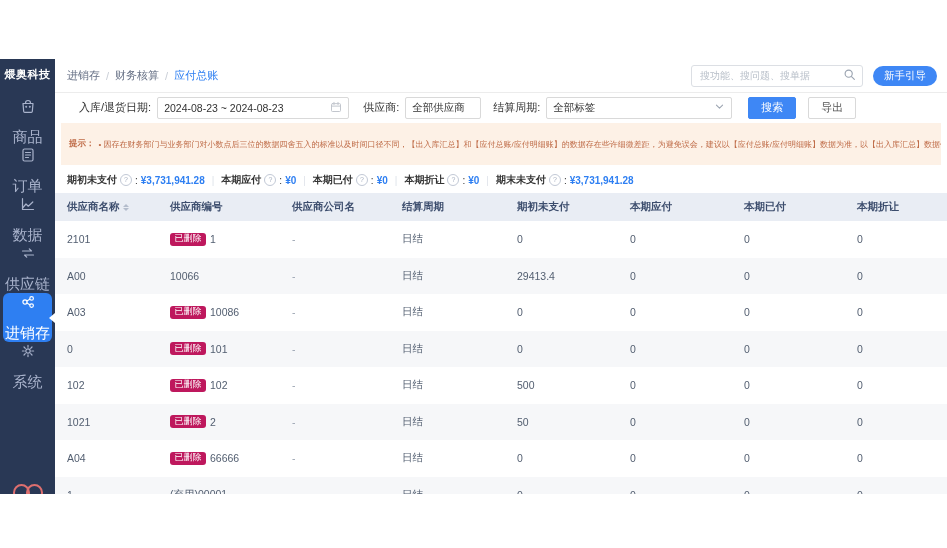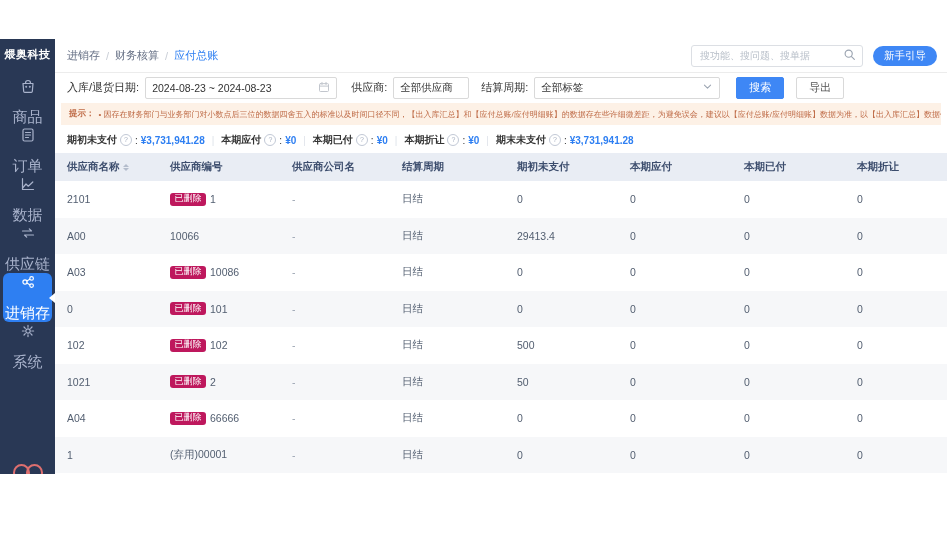--- a/index.html
+++ b/index.html
@@ -1,18 +1,18 @@
 <!DOCTYPE html>
 <html><head>
 <meta charset="utf-8">
 <style>
   html,body{margin:0;padding:0;background:#fff;}
   .canvas{position:relative;width:947px;height:548px;background:#fff;overflow:hidden;
           font-family:"Liberation Sans","DejaVu Sans",sans-serif;color:#333;}
-  .app{position:absolute;left:0;top:39px;width:947px;height:435px;display:flex;overflow:hidden;background:#fff;}
+  .app{position:absolute;left:0;top:59px;width:947px;height:435px;display:flex;overflow:hidden;background:#fff;}
 
   
   .sidebar{width:55px;flex-shrink:0;background:#293855;position:relative;overflow:hidden;}
   .logo{height:30px;display:flex;align-items:center;justify-content:center;color:#fff;
         font-size:11px;font-weight:bold;letter-spacing:.5px;white-space:nowrap;}
   .side-items{display:flex;flex-direction:column;margin-top:8px;}
   .side-item{position:relative;height:49px;display:flex;flex-direction:column;align-items:center;
              justify-content:center;gap:13px;color:#a9b3cc;font-size:15px;cursor:pointer;margin:0 3px;border-radius:6px;}
   .side-item svg{display:block;}
   .side-item.active{background:#2e7ff2;color:#fff;}
@@ -32,34 +32,34 @@
   .crumbs .current{color:#2e7ff2;}
   .top-right{display:flex;align-items:center;gap:10px;}
   .searchbox{width:158px;height:20px;border:1px solid #dcdfe4;border-radius:3px;display:flex;
              align-items:center;padding:0 6px;gap:15px;}
   .searchbox input{flex:1;border:none;outline:none;font-size:10px;color:#333;min-width:0;
              font-family:inherit;background:transparent;}
   .searchbox input::placeholder{color:#b8bfc9;}
   .guide-btn{height:20px;padding:0 11px;background:#3e87f5;color:#fff;border:none;border-radius:11px;
              font-size:10.5px;display:flex;align-items:center;cursor:pointer;font-family:inherit;}
 
-  .filterbar{height:29px;flex-shrink:0;display:flex;align-items:center;padding-left:12px;font-size:11px;color:#333;}
+  .filterbar{height:29px;flex-shrink:0;display:flex;align-items:center;padding-left:24px;font-size:11px;color:#333;}
   .f-label{margin-right:6px;white-space:nowrap;}
   .inputbox{height:20px;border:1px solid #d9d9d9;border-radius:2px;display:flex;align-items:center;
             padding:0 6px;font-size:10.5px;color:#333;background:#fff;}
   .datebox{width:178px;justify-content:space-between;margin-right:14px;cursor:pointer;}
   .supplier-input{width:62px;border:1px solid #d9d9d9;border-radius:2px;height:20px;padding:0 6px;
             font-size:10.5px;color:#333;outline:none;font-family:inherit;margin-right:12px;}
   .selectbox{width:172px;justify-content:space-between;margin-right:16px;cursor:pointer;}
   .btn{height:22px;padding:0 12px;border-radius:2px;font-size:11px;cursor:pointer;font-family:inherit;}
   .btn-primary{background:#3e87f5;color:#fff;border:1px solid #3e87f5;margin-right:12px;}
   .btn-plain{background:#fff;color:#555;border:1px solid #d9d9d9;}
 
   .notice{height:22px;flex-shrink:0;margin:1px 6px 2px 6px;background:#fdf1e6;color:#bf6b47;
-          display:flex;align-items:center;padding:0 8px;font-size:8px;white-space:nowrap;overflow:hidden;}
+          display:flex;align-items:center;padding:10px 8px;font-size:8px;white-space:nowrap;overflow:hidden;}
   .notice b{font-weight:bold;margin-right:4px;font-size:8.5px;}
 
   .summary{height:26px;flex-shrink:0;display:flex;align-items:center;padding-left:12px;font-size:10px;color:#333;}
   .sum-item{display:flex;align-items:center;gap:3px;white-space:nowrap;}
   .sum-item .lbl{font-weight:bold;color:#333;}
   .help{width:10px;height:10px;border:1px solid #c2c9d6;border-radius:50%;color:#a6afc0;font-size:7px;
         line-height:10px;text-align:center;display:inline-block;}
   .sum-item .val{color:#2e7ff2;font-weight:600;}
   .sum-sep{color:#dfe3ea;margin:0 7px;}
 

